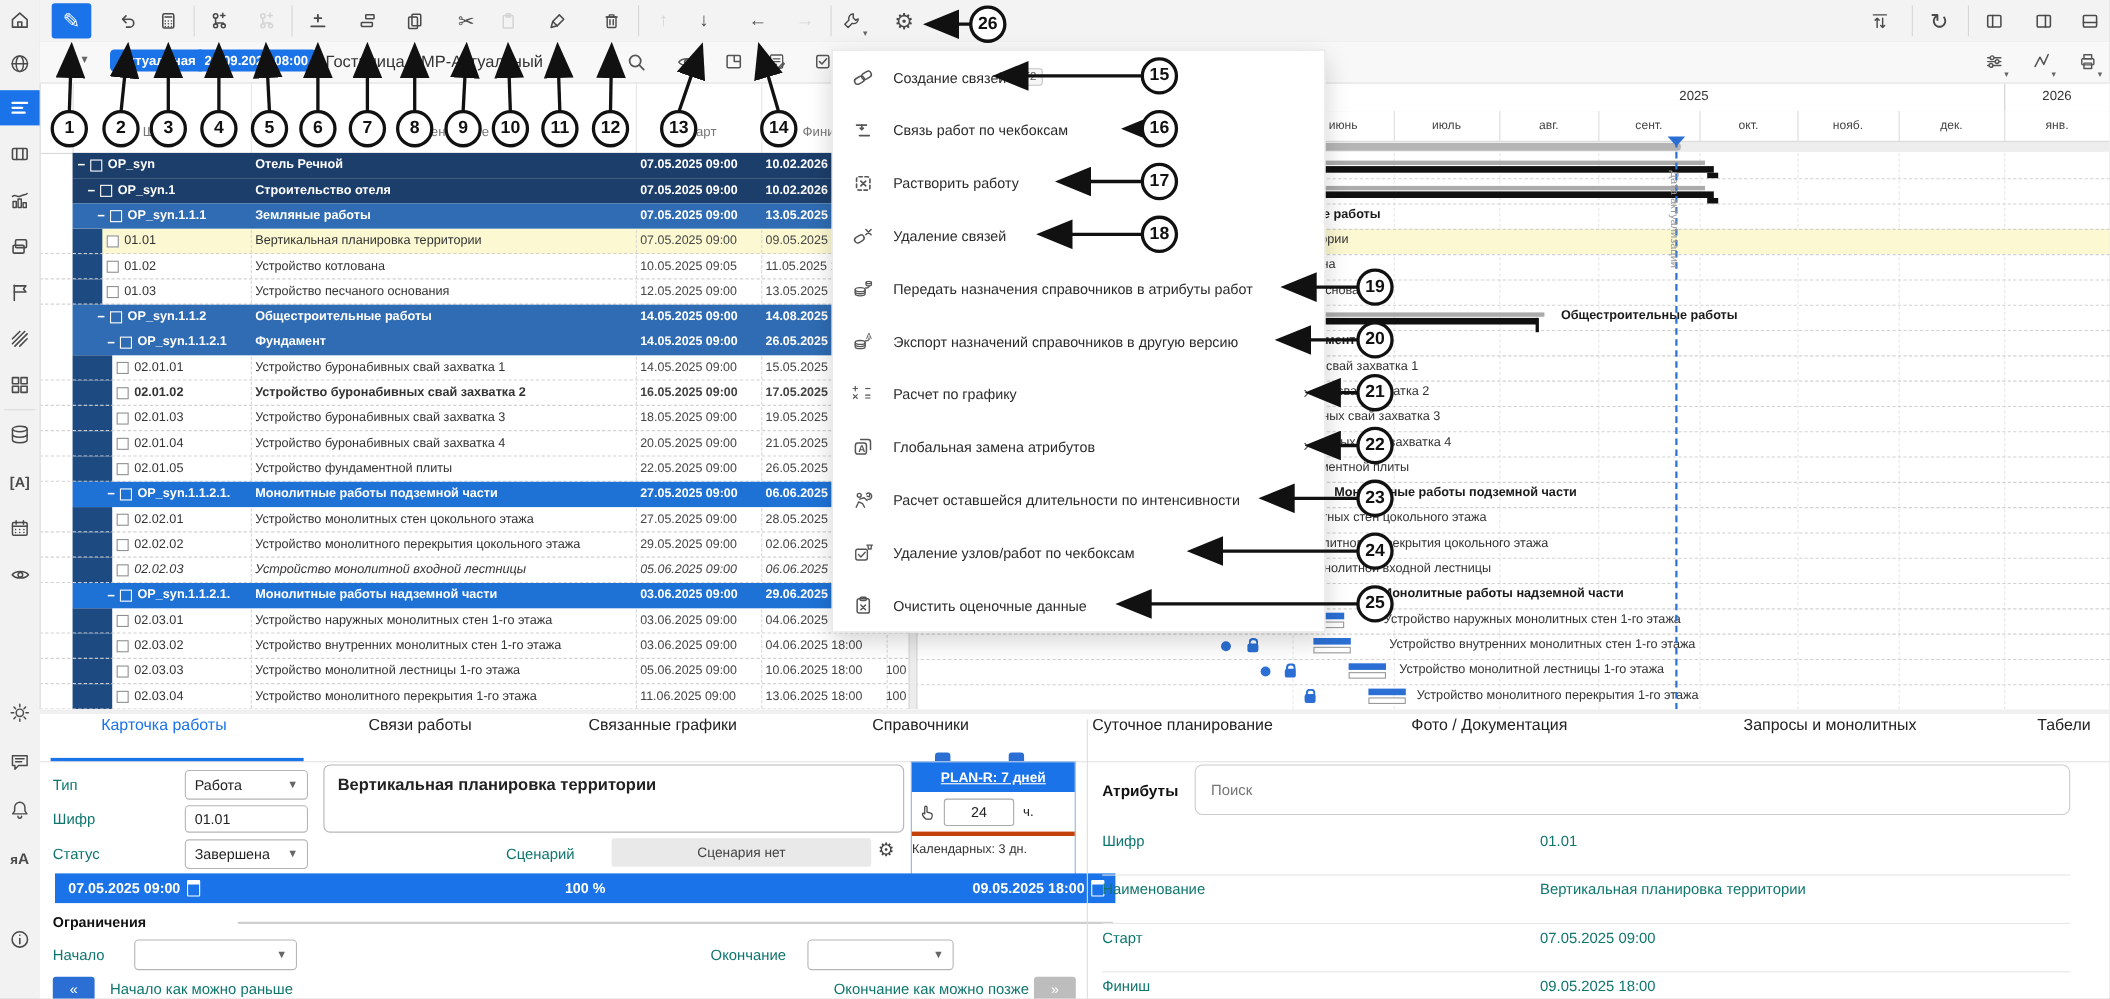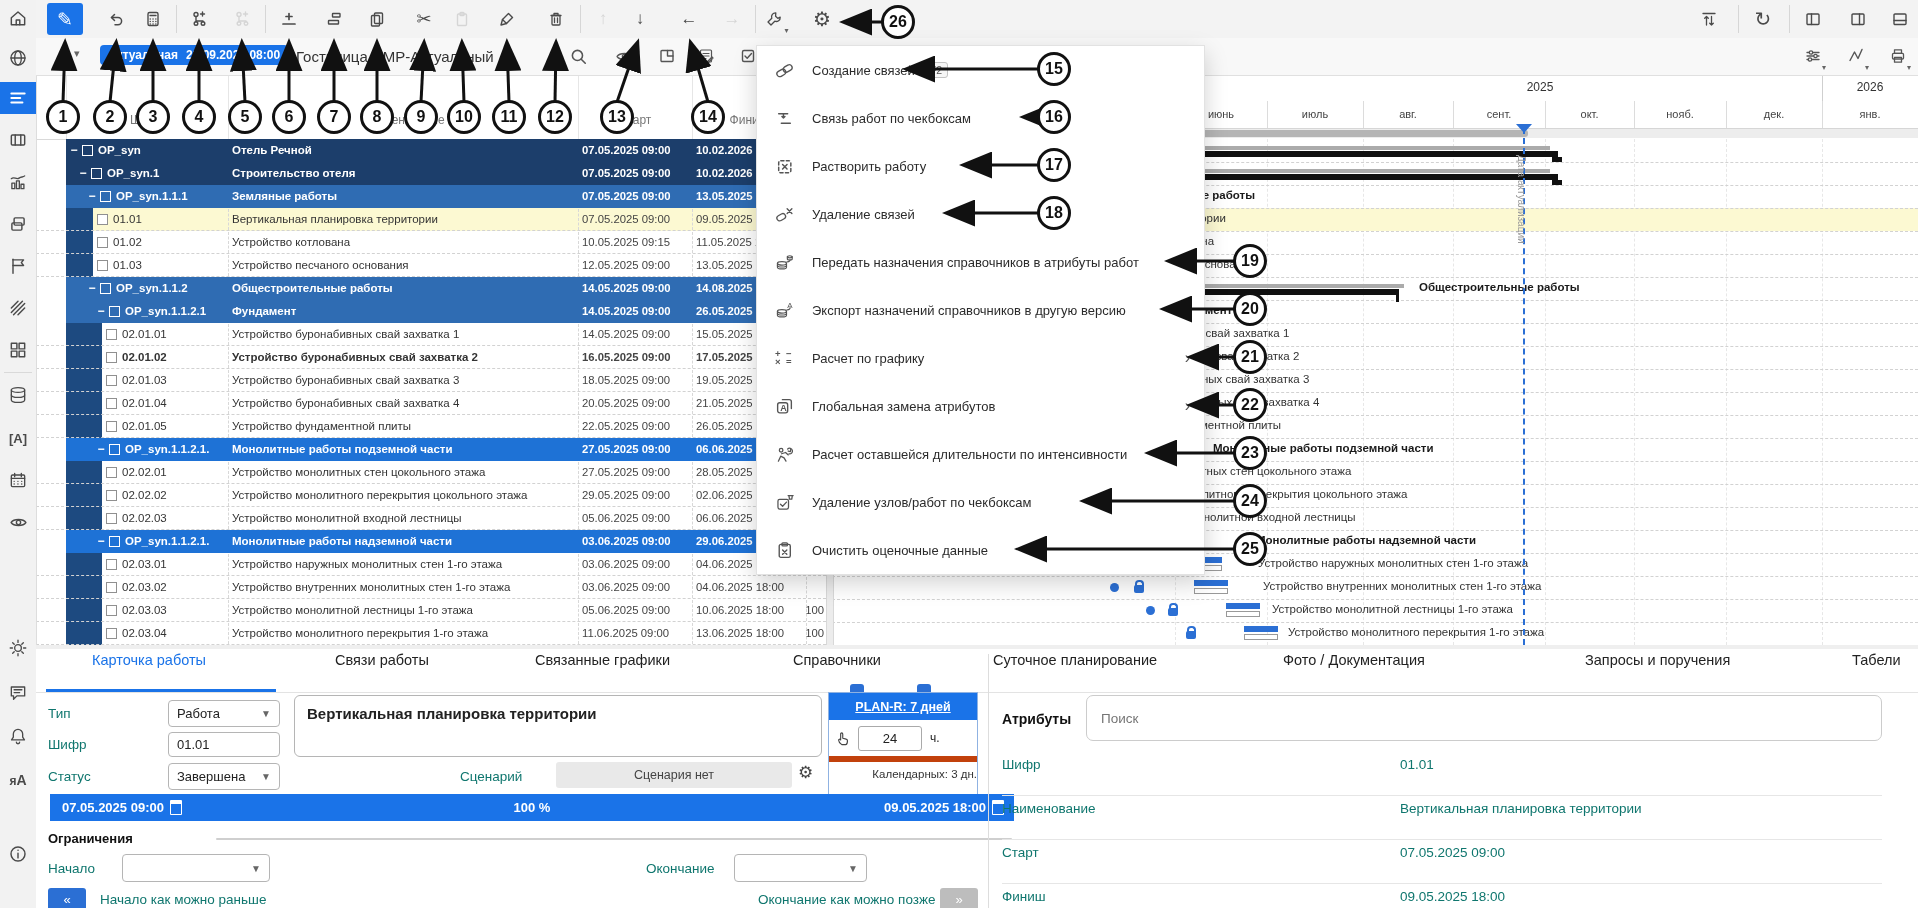--- a/index.html
+++ b/index.html
@@ -442,21 +442,21 @@
         <div style="position: absolute; left: 578px; top: 1px; height: 21px; border-left: 1px dashed rgb(216, 216, 216);"></div>
         <div style="position: absolute; left: 692px; top: 1px; height: 21px; border-left: 1px dashed rgb(216, 216, 216);"></div>
         <div style="position: absolute; left: 806px; top: 1px; height: 21px; border-left: 1px dashed rgb(216, 216, 216);"></div>
       </div>
       <div style="position: absolute; left: 0px; top: 156px; width: 832px; height: 23px; border-bottom: 0px;">
         <div style="position: absolute; left: 0px; top: 0px; width: 26px; height: 23px; font-size: 10.5px; color: rgb(102, 102, 102); text-align: right; line-height: 23px;">5</div>
         <div style="position: absolute; left: 66px; top: 0px; width: 27px; height: 23px; background: rgb(29, 74, 128);"></div>
         <div class="cbx" style="left: 97px; top: 6px;"></div>
         <div style="position: absolute; left: 113px; top: 0px; width: 115px; height: 23px; font-size: 11.5px; color: rgb(51, 51, 51); line-height: 23px; overflow: hidden; white-space: nowrap;">01.02</div>
         <div style="position: absolute; left: 232px; top: 0px; width: 344px; height: 23px; font-size: 11.5px; color: rgb(51, 51, 51); line-height: 23px; overflow: hidden; white-space: nowrap;">Устройство котлована</div>
-        <div style="position: absolute; left: 582px; top: 0px; width: 108px; height: 23px; font-size: 11.3px; color: rgb(68, 68, 68); line-height: 23px; overflow: hidden; white-space: nowrap;">10.05.2025 09:15</div>
+        <div style="position: absolute; left: 582px; top: 0px; width: 108px; height: 23px; font-size: 11.3px; color: rgb(68, 68, 68); line-height: 23px; overflow: hidden; white-space: nowrap;">10.05.2025 09:05</div>
         <div style="position: absolute; left: 696px; top: 0px; width: 108px; height: 23px; font-size: 11.3px; color: rgb(68, 68, 68); line-height: 23px; overflow: hidden; white-space: nowrap;">11.05.2025 18:00</div>
         <div class="hline" style="left: 36px; top: 22px; width: 790px;"></div>
         <div style="position: absolute; left: 228px; top: 1px; height: 21px; border-left: 1px dashed rgb(216, 216, 216);"></div>
         <div style="position: absolute; left: 578px; top: 1px; height: 21px; border-left: 1px dashed rgb(216, 216, 216);"></div>
         <div style="position: absolute; left: 692px; top: 1px; height: 21px; border-left: 1px dashed rgb(216, 216, 216);"></div>
         <div style="position: absolute; left: 806px; top: 1px; height: 21px; border-left: 1px dashed rgb(216, 216, 216);"></div>
       </div>
       <div style="position: absolute; left: 0px; top: 179px; width: 832px; height: 23px; border-bottom: 0px;">
         <div style="position: absolute; left: 0px; top: 0px; width: 26px; height: 23px; font-size: 10.5px; color: rgb(102, 102, 102); text-align: right; line-height: 23px;">6</div>
         <div style="position: absolute; left: 66px; top: 0px; width: 27px; height: 23px; background: rgb(29, 74, 128);"></div>
@@ -592,21 +592,21 @@
         <div style="position: absolute; left: 122px; top: 0px; width: 106px; height: 23px; font-size: 11.5px; color: rgb(51, 51, 51); line-height: 23px; overflow: hidden; white-space: nowrap;">02.02.02</div>
         <div style="position: absolute; left: 232px; top: 0px; width: 344px; height: 23px; font-size: 11.5px; color: rgb(51, 51, 51); line-height: 23px; overflow: hidden; white-space: nowrap;">Устройство монолитного перекрытия цокольного этажа</div>
         <div style="position: absolute; left: 582px; top: 0px; width: 108px; height: 23px; font-size: 11.3px; color: rgb(68, 68, 68); line-height: 23px; overflow: hidden; white-space: nowrap;">29.05.2025 09:00</div>
         <div style="position: absolute; left: 696px; top: 0px; width: 108px; height: 23px; font-size: 11.3px; color: rgb(68, 68, 68); line-height: 23px; overflow: hidden; white-space: nowrap;">02.06.2025 18:00</div>
         <div class="hline" style="left: 36px; top: 22px; width: 790px;"></div>
         <div style="position: absolute; left: 228px; top: 1px; height: 21px; border-left: 1px dashed rgb(216, 216, 216);"></div>
         <div style="position: absolute; left: 578px; top: 1px; height: 21px; border-left: 1px dashed rgb(216, 216, 216);"></div>
         <div style="position: absolute; left: 692px; top: 1px; height: 21px; border-left: 1px dashed rgb(216, 216, 216);"></div>
         <div style="position: absolute; left: 806px; top: 1px; height: 21px; border-left: 1px dashed rgb(216, 216, 216);"></div>
       </div>
-      <div style="position: absolute; left: 0px; top: 432px; width: 832px; height: 23px; border-bottom: 0px;">
+      <div style="position: absolute; left: 0px; top: 432px; width: 832px; height: 23px; border-bottom: 0px; font-style: italic;">
         <div style="position: absolute; left: 0px; top: 0px; width: 26px; height: 23px; font-size: 10.5px; color: rgb(102, 102, 102); text-align: right; line-height: 23px;">17</div>
         <div style="position: absolute; left: 66px; top: 0px; width: 36px; height: 23px; background: rgb(29, 74, 128);"></div>
         <div class="cbx" style="left: 106px; top: 6px;"></div>
         <div style="position: absolute; left: 122px; top: 0px; width: 106px; height: 23px; font-size: 11.5px; color: rgb(51, 51, 51); line-height: 23px; overflow: hidden; white-space: nowrap;">02.02.03</div>
         <div style="position: absolute; left: 232px; top: 0px; width: 344px; height: 23px; font-size: 11.5px; color: rgb(51, 51, 51); line-height: 23px; overflow: hidden; white-space: nowrap;">Устройство монолитной входной лестницы</div>
         <div style="position: absolute; left: 582px; top: 0px; width: 108px; height: 23px; font-size: 11.3px; color: rgb(68, 68, 68); line-height: 23px; overflow: hidden; white-space: nowrap;">05.06.2025 09:00</div>
         <div style="position: absolute; left: 696px; top: 0px; width: 108px; height: 23px; font-size: 11.3px; color: rgb(68, 68, 68); line-height: 23px; overflow: hidden; white-space: nowrap;">06.06.2025 18:00</div>
         <div class="hline" style="left: 36px; top: 22px; width: 790px;"></div>
         <div style="position: absolute; left: 228px; top: 1px; height: 21px; border-left: 1px dashed rgb(216, 216, 216);"></div>
         <div style="position: absolute; left: 578px; top: 1px; height: 21px; border-left: 1px dashed rgb(216, 216, 216);"></div>
@@ -939,21 +939,21 @@
       </div>
       <div style="display:flex;align-items:center;height:36px;padding:0 6px">
         <span class="ic" id="handIcon">
             <svg width="17" height="17" viewBox="0 0 18 18" fill="none" stroke="#444" stroke-width="1.2" stroke-linecap="round" stroke-linejoin="round">
               <path d="M7.2 15.5c-1.8-1.2-3.4-3.3-3.4-4.8 0-1.1 1.4-1.4 2.2-.2V4.2a1.1 1.1 0 0 1 2.2 0v4.6l3.6.9c.9.2 1.4.9 1.4 1.8-.1 1.9-.9 4-1.9 4z"></path>
             </svg>
           </span>
         <span style="margin-left:6px;width:62px;height:23px;border:1px solid #aaa;border-radius:3px;display:inline-flex;align-items:center;justify-content:center;font-size:13px">24</span>
         <span style="margin-left:8px;font-size:12px">ч.</span>
       </div>
-      <div style="text-align:right;font-size:11.5px;color:#333;border-top:6px solid #c2410c;padding-top:6px">Календарных: 3 дн.</div>
+      <div style="text-align:left;font-size:11.5px;color:#333;border-top:4px solid #c2410c;padding-top:6px">Календарных: 3 дн.</div>
     </div>
 
     <div class="abs" style="left:14px;top:145px;width:964px;height:27px;background:#1a73e8;color:#fff;font-size:13px;font-weight:bold;display:flex;align-items:center">
       <span style="margin-left:12px">07.05.2025 09:00</span>
         <span class="calico"></span>
       <span style="position:absolute;left:0;right:0;text-align:center">100 %</span>
       <span style="margin-left:auto">09.05.2025 18:00</span>
         <span class="calico" style="margin-right:10px"></span>
     </div>
 
@@ -990,21 +990,21 @@
       </div>
   </div>
 
   <div id="tabs">
       <div class="tab act" style="left: 92px; z-index: 12;">Карточка работы</div>
       <div class="tab" style="left: 335px; z-index: 12;">Связи работы</div>
       <div class="tab" style="left: 535px; z-index: 12;">Связанные графики</div>
       <div class="tab" style="left: 793px; z-index: 12;">Справочники</div>
       <div class="tab" style="left: 993px; z-index: 12;">Суточное планирование</div>
       <div class="tab" style="left: 1283px; z-index: 12;">Фото / Документация</div>
-      <div class="tab" style="left: 1585px; z-index: 12;">Запросы и поручения</div>
+      <div class="tab" style="left: 1585px; z-index: 12;">Запросы и монолитных</div>
       <div class="tab" style="left: 1852px; z-index: 12;">Табели</div>
     </div>
 
   <svg class="abs" id="arrowSvg" width="1918" height="908" style="left:0;top:0;z-index:55;pointer-events:none">
     <defs>
       <marker id="ah" markerWidth="11" markerHeight="9" refX="9" refY="4.5" orient="auto">
         <path d="M0,0 L11,4.5 L0,9 z" fill="#111"></path>
       </marker>
     </defs>
   <line x1="63" y1="102" x2="65" y2="44" stroke="#111" stroke-width="3" marker-end="url(#ah)"></line>

